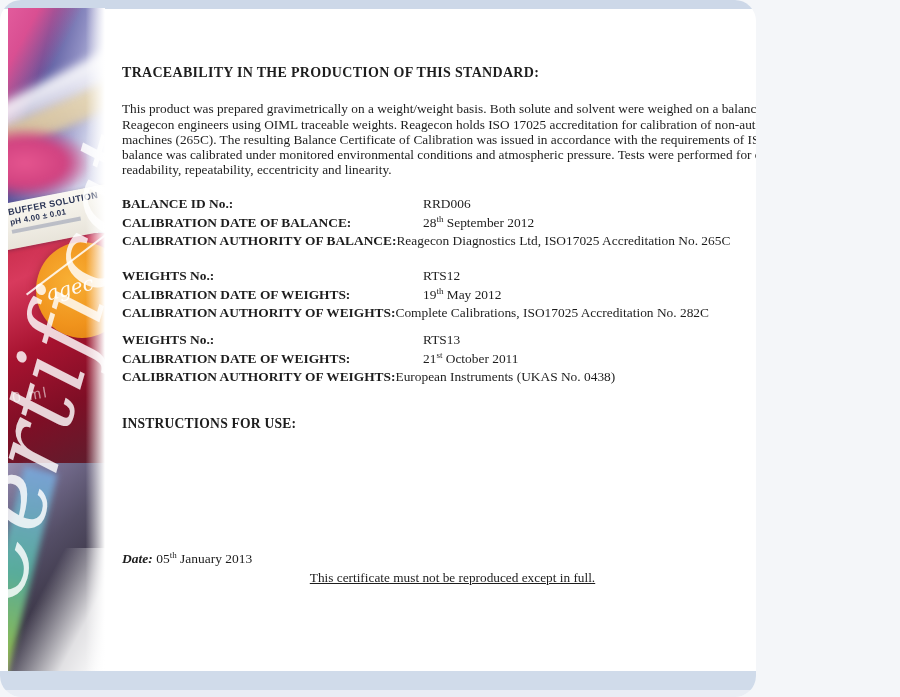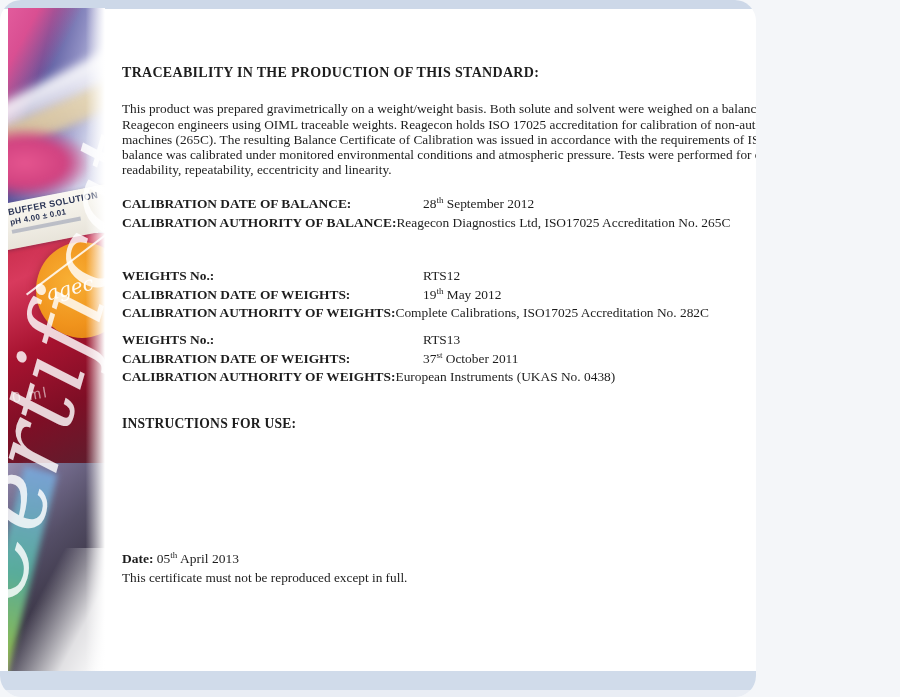--- a/index.html
+++ b/index.html
@@ -88,24 +88,24 @@
   .rec sup { font-size:9px; line-height:0; }
   .rec-balance  { top:195px; }
   .rec-weights1 { top:267px; }
   .rec-weights2 { top:331px; }
 
   .instr-title { position:absolute; left:122px; top:405px; font-size:13.6px; font-weight:bold; letter-spacing:.2px; }
   .instr-list  { position:absolute; left:122px; top:434px; margin:0; padding-left:24px; font-size:13.5px; }
   .instr-list li { margin-bottom:8px; line-height:15px; }
 
   .date-line { position:absolute; left:122px; top:551px; font-size:13.5px; }
-  .date-line .lbl { font-weight:bold; }
+  .date-line .lbl { font-weight:bold;font-style:italic; }
   .date-line sup { font-size:9px; line-height:0; }
 
-  .footer-note { position:absolute; left:122px; top:570px; width:661px; font-size:13.3px; }
+  .footer-note { position:absolute; left:122px; top:570px; width:661px; text-align:center; font-size:13.3px;text-decoration:underline; }
   .page-number { position:absolute; left:122px; top:641px; width:661px; text-align:center; font-size:9.5px; color:#2a2a2a; }
 </style>
 </head>
 <body>
 
 <div class="canvas">
 
   <div class="frame-top"></div>
   <div class="frame-right"></div>
   <div class="frame-right-outer"></div>
@@ -134,20 +134,24 @@
     <div class="certificate-script">Certificate</div>
     <div class="ps-right-fade"></div>
   </aside>
 
   <h1 class="doc-title">TRACEABILITY IN THE PRODUCTION OF THIS STANDARD:</h1>
 
   <p class="doc-para">This product was prepared gravimetrically on a weight/weight basis. Both solute and solvent were weighed on a balance calibrated by Reagecon engineers using OIML traceable weights. Reagecon holds ISO 17025 accreditation for calibration of non-automatic weighing machines (265C). The resulting Balance Certificate of Calibration was issued in accordance with the requirements of ISO/IEC 17025. The balance was calibrated under monitored environmental conditions and atmospheric pressure. Tests were performed for capacity, readability, repeatability, eccentricity and linearity.</p>
 
   <div class="rec rec-balance">
     <div class="row">
+      <span class="lbl">BALANCE ID No.:</span>
+      <span class="val">RRD006</span>
+    </div>
+    <div class="row">
       <span class="lbl">CALIBRATION DATE OF BALANCE:</span>
       <span class="val"><span>28</span><sup>th</sup><span> September 2012</span></span>
     </div>
     <div class="row wide">
       <span class="lbl">CALIBRATION AUTHORITY OF BALANCE:</span>
       <span class="val">Reagecon Diagnostics Ltd, ISO17025 Accreditation No. 265C</span>
     </div>
   </div>
 
   <div class="rec rec-weights1">
@@ -165,30 +169,30 @@
     </div>
   </div>
 
   <div class="rec rec-weights2">
     <div class="row">
       <span class="lbl">WEIGHTS No.:</span>
       <span class="val">RTS13</span>
     </div>
     <div class="row">
       <span class="lbl">CALIBRATION DATE OF WEIGHTS:</span>
-      <span class="val"><span>37</span><sup>st</sup><span> October 2011</span></span>
+      <span class="val"><span>21</span><sup>st</sup><span> October 2011</span></span>
     </div>
     <div class="row wide">
       <span class="lbl">CALIBRATION AUTHORITY OF WEIGHTS:</span>
       <span class="val">European Instruments (UKAS No. 0438)</span>
     </div>
   </div>
 
   <h2 class="instr-title">INSTRUCTIONS FOR USE:</h2>
 
   <div class="date-line">
     <span class="lbl">Date:</span>
-    <span class="val"> <span>05</span><sup>th</sup><span> April 2013</span></span>
+    <span class="val"> <span>05</span><sup>th</sup><span> January 2013</span></span>
   </div>
 
   <div class="footer-note">This certificate must not be reproduced except in full.</div>
 
 </div>
 
 </body></html>

